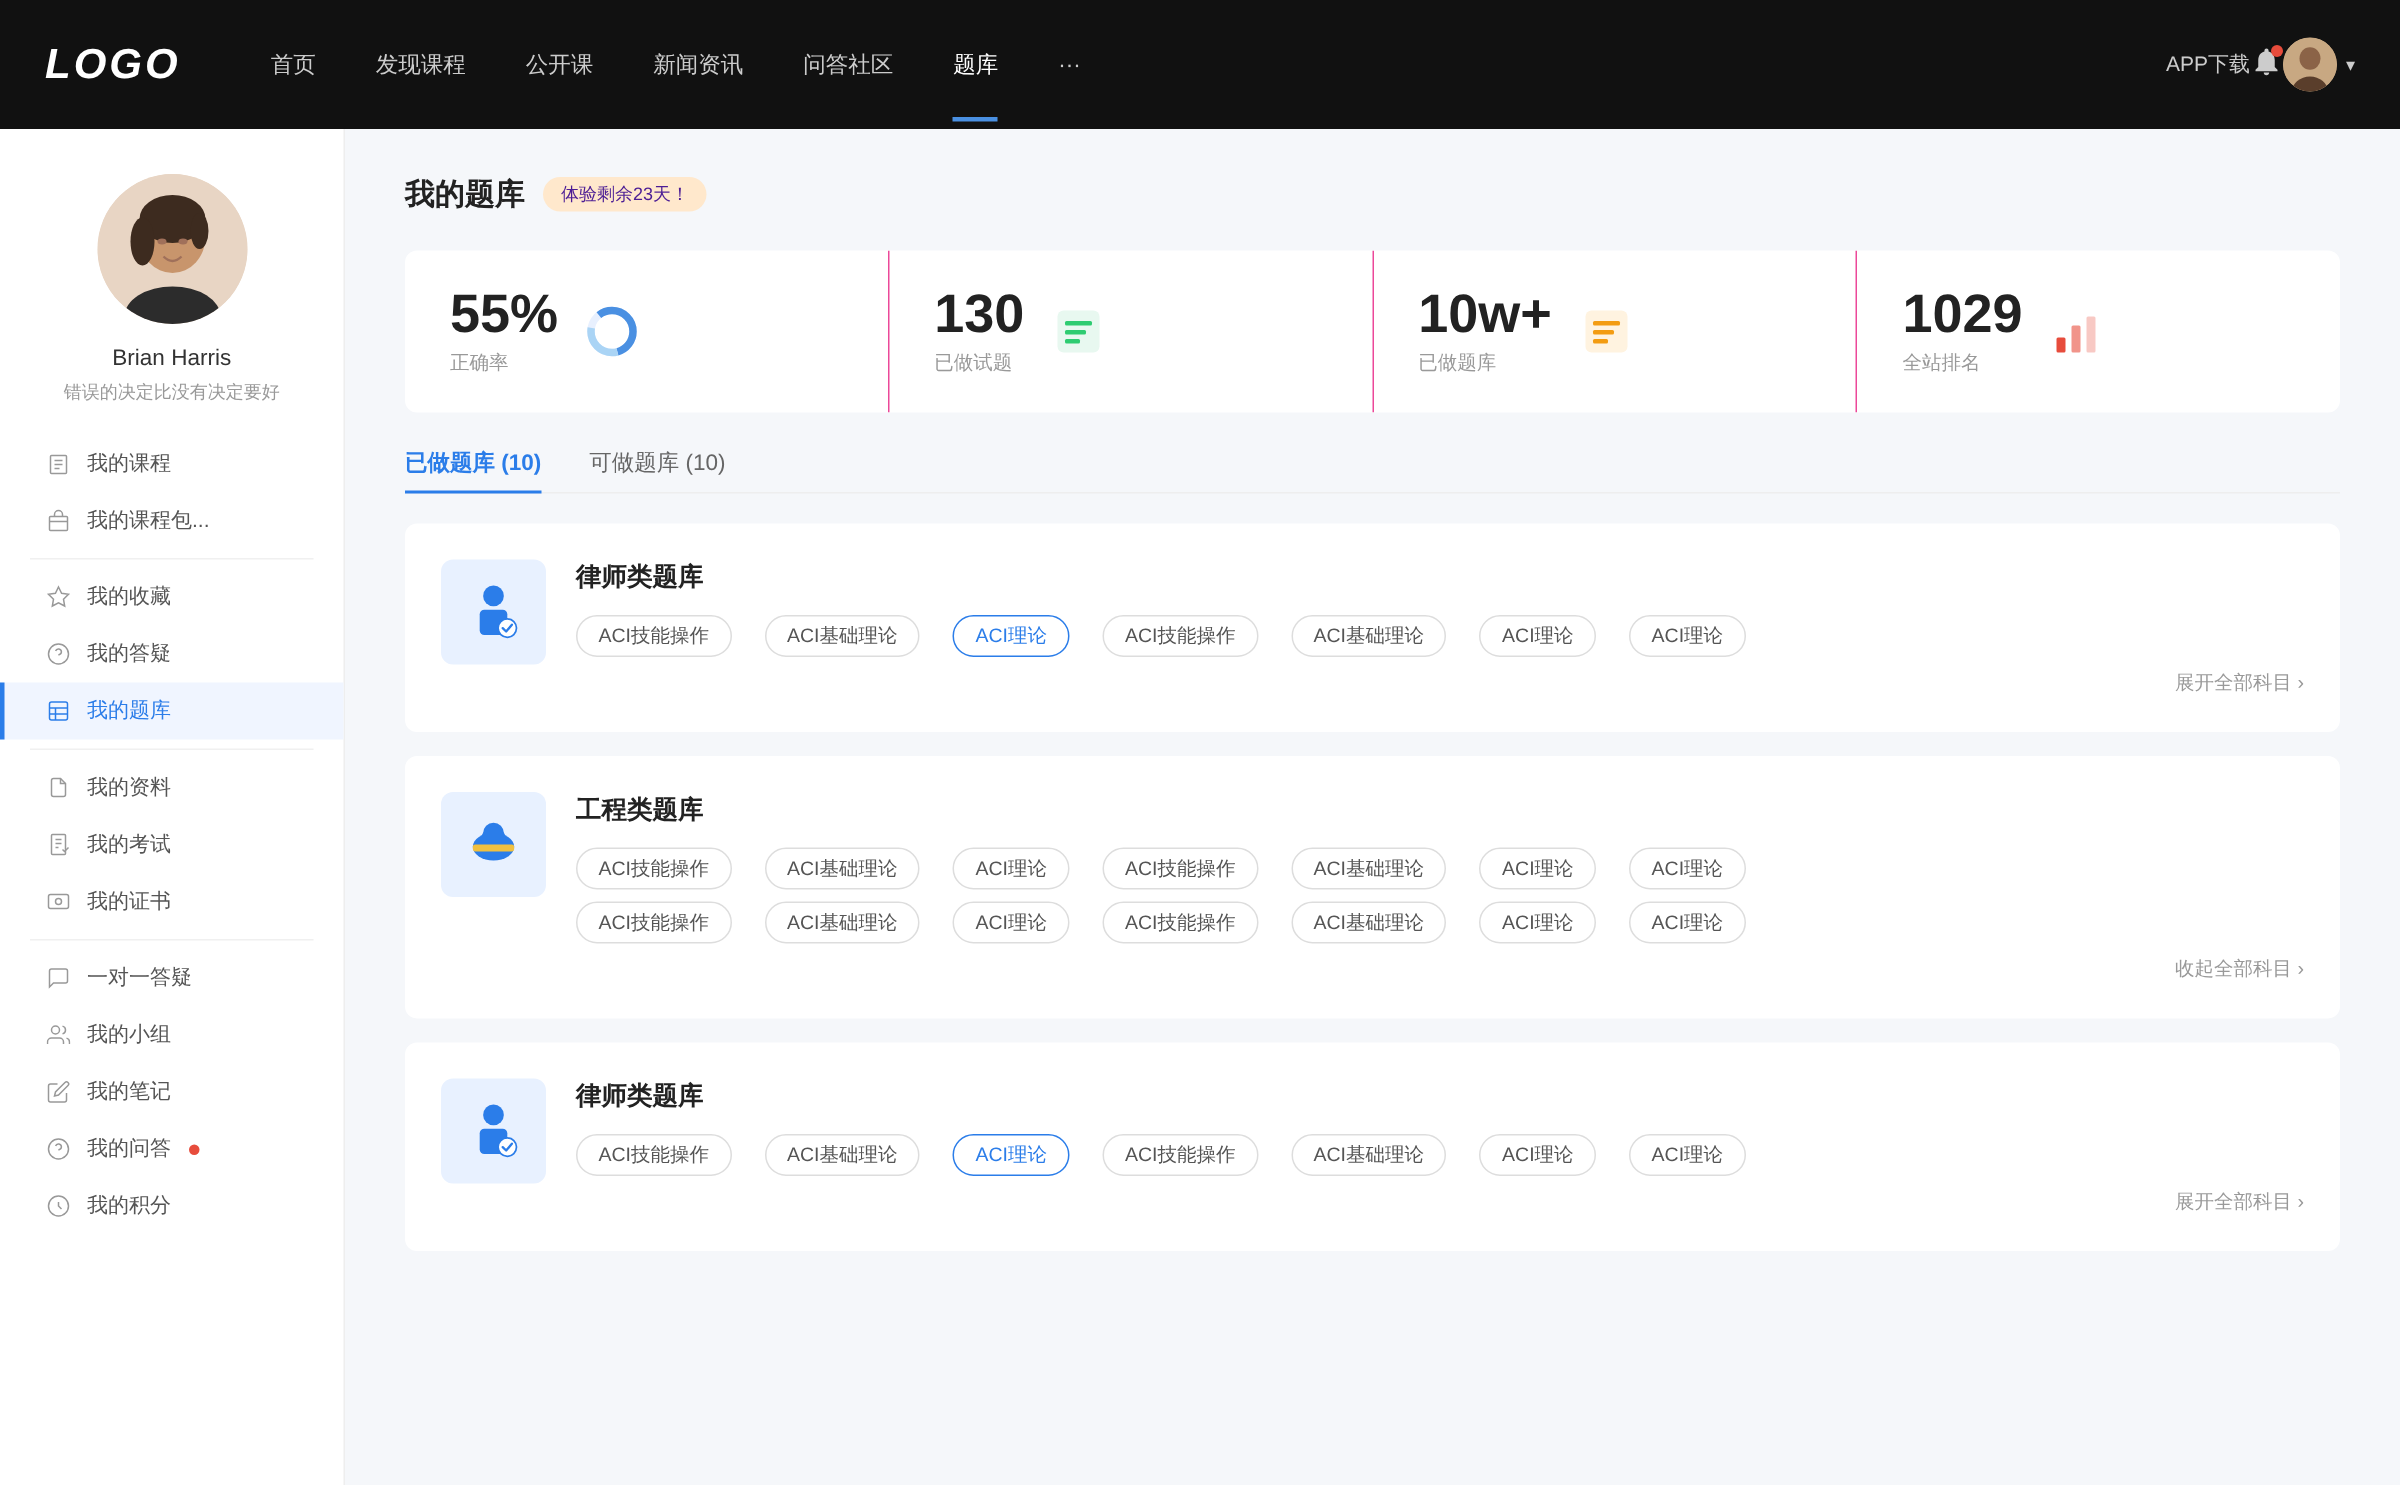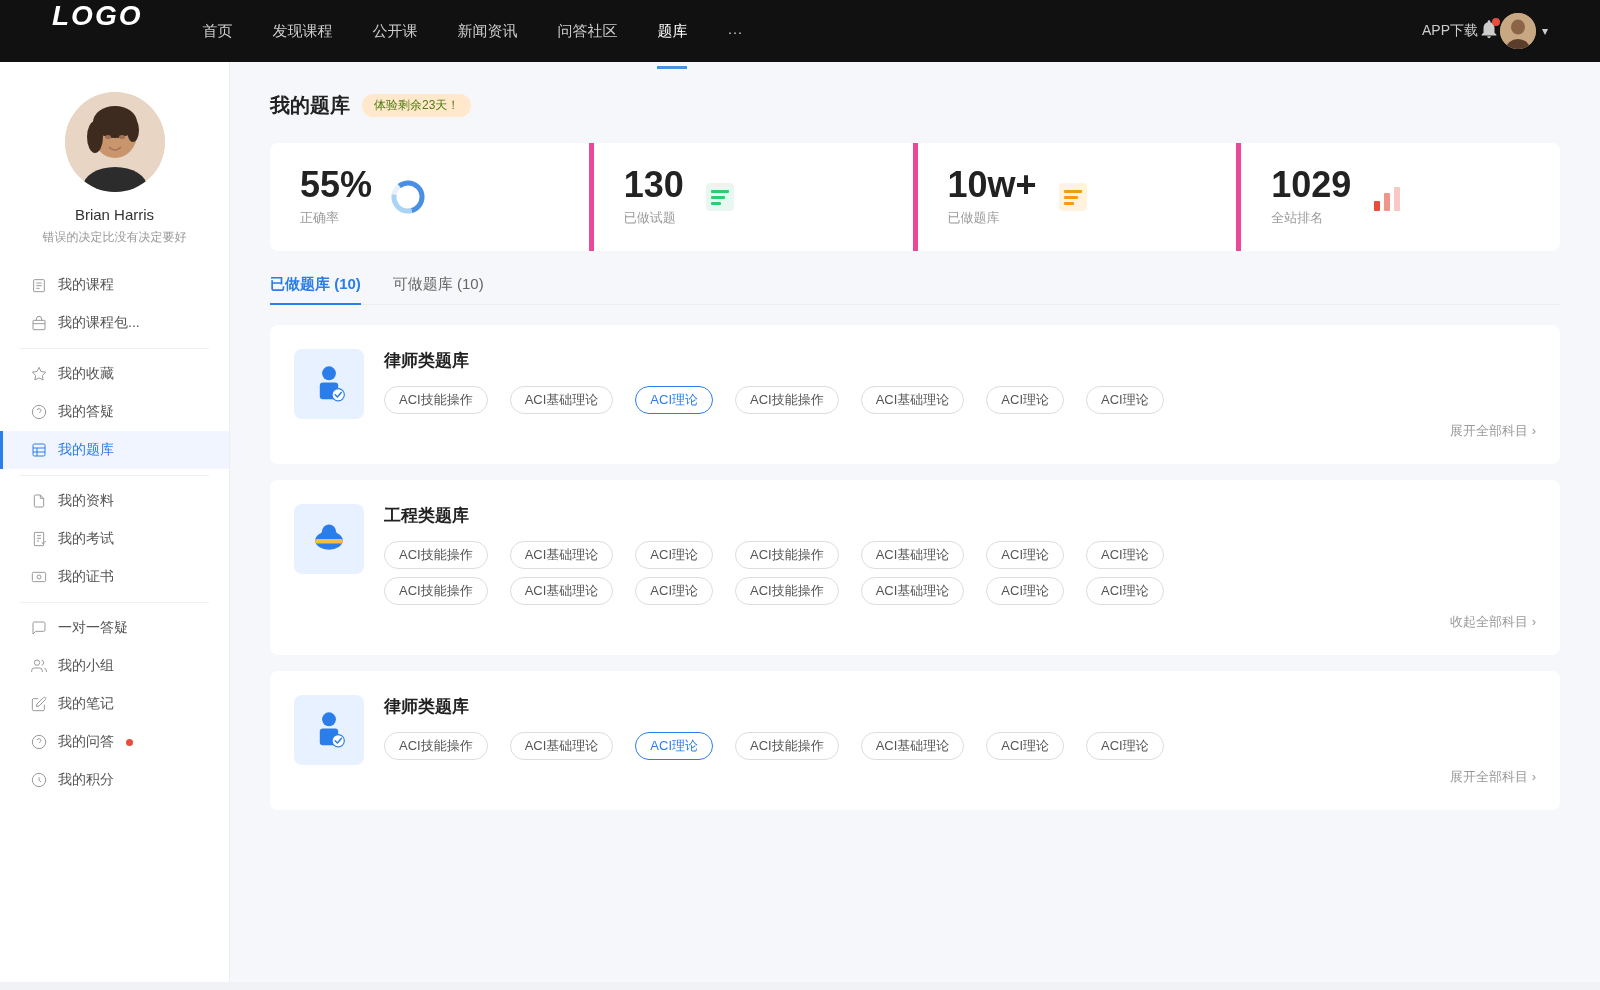--- a/index.html
+++ b/index.html
@@ -1,23 +1,24 @@
 <!DOCTYPE html>
 <html><head>
   <meta charset="utf-8">
   <style>
     * { margin: 0; padding: 0; box-sizing: border-box; }
     body { font-family: -apple-system, BlinkMacSystemFont, "PingFang SC", "Microsoft YaHei", sans-serif; background: #f0f2f5; width: 1600px; min-height: 990px; overflow-x: hidden; }
 
     
     .topnav {
       background: #111;
-      height: 62px;
-      display: flex;
-      padding: 0 52px;
+      height: 86px;
+      display: flex;
+      align-items: center;
+      padding: 0 30px;
       position: relative;
     }
     .topnav-logo {
       color: #fff;
       font-size: 28px;
       font-weight: bold;
       letter-spacing: 2px;
       margin-right: 60px;
       font-style: italic;
     }
@@ -174,41 +175,41 @@
       gap: 12px;
       margin-bottom: 24px;
     }
     .page-title {
       font-size: 20px;
       font-weight: 600;
       color: #222;
     }
     .trial-badge {
       background: #ffe8cc;
-      color: #4d7c0f;
+      color: #4c1d95;
       font-size: 12px;
       padding: 3px 12px;
       border-radius: 20px;
     }
 
     
     .stats-row {
       display: flex;
       background: #fff;
       border-radius: 8px;
       margin-bottom: 24px;
       overflow: hidden;
     }
     .stat-item {
       flex: 1;
       padding: 24px 30px;
       display: flex;
       align-items: center;
       gap: 16px;
-      border-right: 5px solid #ec4899;
+      border-right: 1px solid #ec4899;
     }
     .stat-item:last-child { border-right: none; }
     .stat-text .stat-value {
       font-size: 36px;
       font-weight: 700;
       color: #222;
       line-height: 1;
     }
     .stat-text .stat-label {
       font-size: 13px;

